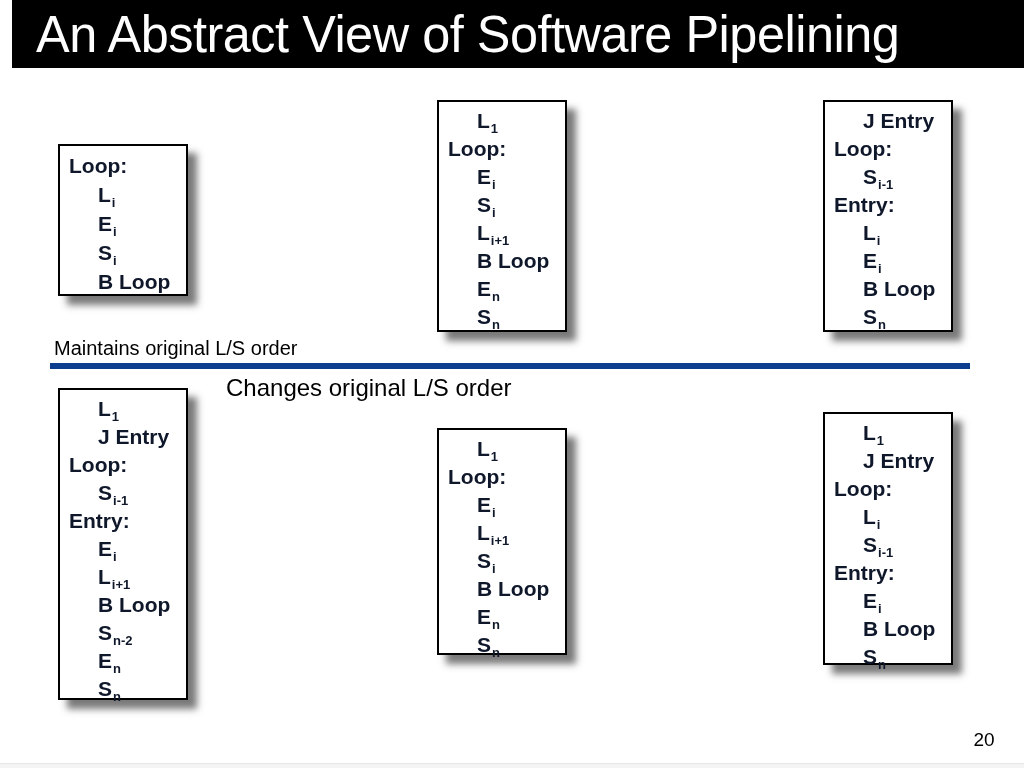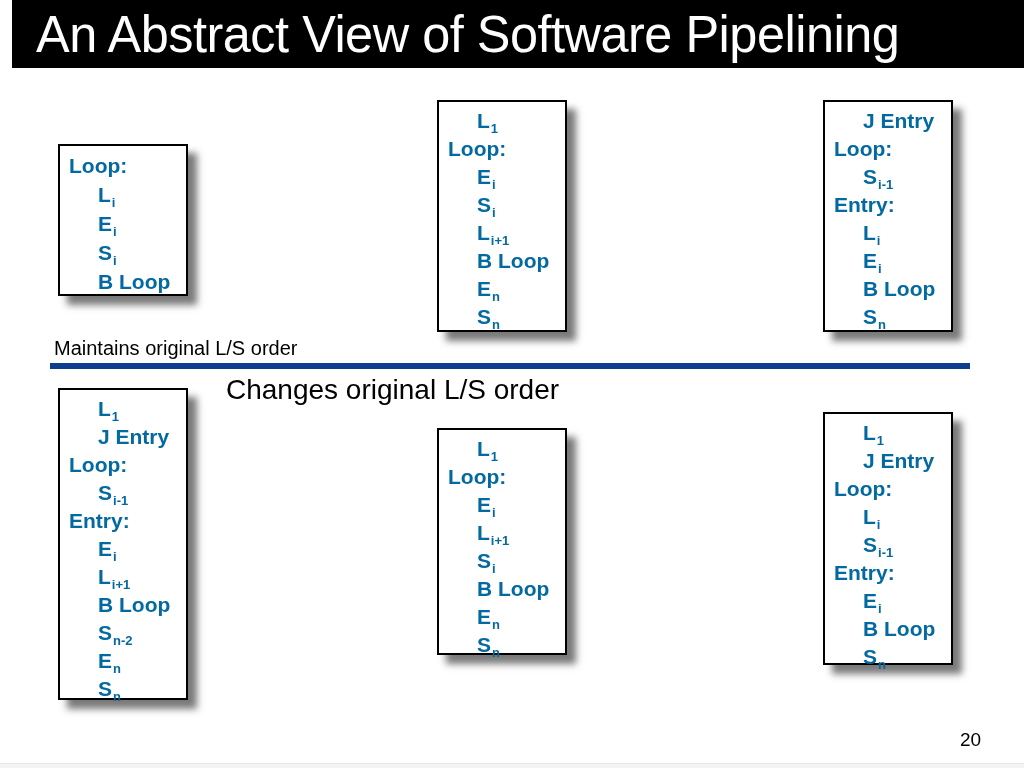--- a/index.html
+++ b/index.html
@@ -32,21 +32,21 @@
 
   
   .code-box {
     position: absolute;
     background: #ffffff;
     border: 2px solid #000000;
     box-shadow: 9px 9px 7px rgba(50, 50, 50, 0.65);
     padding-top: 5px;
     font-weight: bold;
     font-size: 21px;
-    color: #0369a1;
+    color: #0f172a;
   }
   .code-line { height: 28px; line-height: 28px; white-space: nowrap; }
   .tall-lines .code-line { height: 29px; line-height: 29px; }
   .code-line.indent-0 { padding-left: 9px; }
   .code-line.indent-1 { padding-left: 38px; }
   .code-line sub {
     font-size: 13px;
     font-weight: bold;
     vertical-align: baseline;
     position: relative;
@@ -66,27 +66,27 @@
     position: absolute; left: 54px; top: 337px;
     font-size: 20px; color: #000000; white-space: nowrap;
   }
   .divider-line {
     position: absolute; left: 50px; top: 363px;
     width: 920px; height: 6px;
     background: #0d3d8f;
   }
   .label-changes {
     position: absolute; left: 226px; top: 374px;
-    font-size: 28px; color: #000000; white-space: nowrap;
+    font-size: 24px; color: #000000; white-space: nowrap;
   }
 
   
   .page-number {
     position: absolute; left: 960px; top: 729px;
-    width: 48px; text-align: left;
+    width: 48px; text-align: center;
     font-size: 19px; color: #000000;
   }
 
   
   .bottom-strip {
     position: absolute; left: 0; bottom: 0;
     width: 1024px; height: 5px;
     background: #f4f4f4;
     border-top: 1px solid #e6e6e6;
   }

